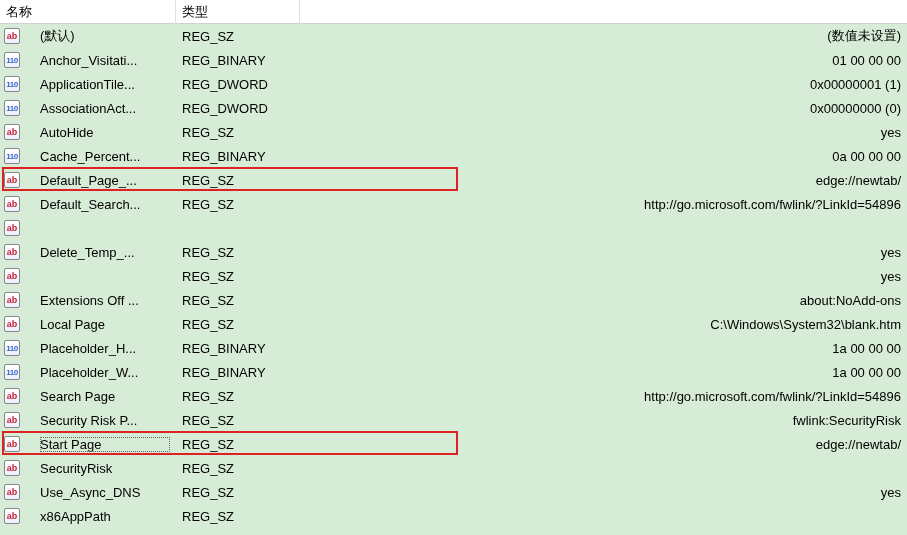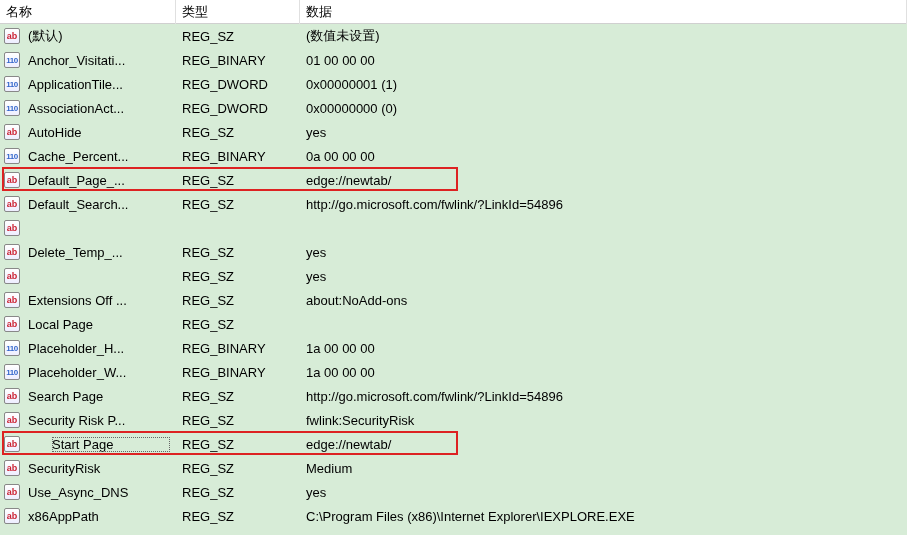--- a/index.html
+++ b/index.html
@@ -42,25 +42,25 @@
     padding: 2px 6px 2px 6px;
     overflow: hidden;
     white-space: nowrap;
     text-overflow: ellipsis;
     font-size: 13px;
   }
   .name-cell {
     width: 176px;
     display: flex;
     align-items: center;
-    gap: 8px;
+    gap: 20px;
     padding-left:4px;
   }
   .type-cell { width: 124px; }
-  .data-cell { flex: 1; }
+  .data-cell { flex: 1; text-align: right; }
   .icon {
     width: 16px;
     height: 16px;
     flex-shrink: 0;
     border: 1px solid #888;
     border-radius: 2px;
     display:flex;
     align-items:center;
     justify-content:center;
     font-size:9px;
@@ -85,30 +85,28 @@
   }
   .highlight-box {
     position: absolute;
     border: 2px solid #d22;
     pointer-events: none;
     z-index: 5;
   }
   .selected-dotted {
     outline: 1px dotted #666;
     outline-offset: -1px;
-    margin-left: 24px;
   }
 </style>
 </head>
 <body>
 
 <div class="header-row">
   <div class="header-cell col-name">名称</div>
   <div class="header-cell col-type">类型</div>
-  <div class="header-cell col-data">数据</div>
 </div>
 
 <div class="rows" id="rows">
     <div class="row">
       <div class="cell name-cell">
         <span class="icon icon-sz"></span>
         <span class="name-text">(默认)</span>
       </div>
       <div class="cell type-cell">REG_SZ</div>
       <div class="cell data-cell">(数值未设置)</div>
@@ -198,20 +196,21 @@
       </div>
       <div class="cell type-cell">REG_SZ</div>
       <div class="cell data-cell">about:NoAdd-ons</div>
     </div>
     <div class="row">
       <div class="cell name-cell">
         <span class="icon icon-sz"></span>
         <span class="name-text">Local Page</span>
       </div>
       <div class="cell type-cell">REG_SZ</div>
+      <div class="cell data-cell">C:\Windows\System32\blank.htm</div>
     </div>
     <div class="row">
       <div class="cell name-cell">
         <span class="icon icon-bin"></span>
         <span class="name-text">Placeholder_H...</span>
       </div>
       <div class="cell type-cell">REG_BINARY</div>
       <div class="cell data-cell">1a 00 00 00</div>
     </div>
     <div class="row">
@@ -246,31 +245,29 @@
       <div class="cell type-cell">REG_SZ</div>
       <div class="cell data-cell">edge://newtab/</div>
       <div class="highlight-box" style="top: -1px; left: 2px; width: 456px; height: 24px;"></div>
     </div>
     <div class="row">
       <div class="cell name-cell">
         <span class="icon icon-sz"></span>
         <span class="name-text">SecurityRisk</span>
       </div>
       <div class="cell type-cell">REG_SZ</div>
-      <div class="cell data-cell">Medium</div>
     </div>
     <div class="row">
       <div class="cell name-cell">
         <span class="icon icon-sz"></span>
         <span class="name-text">Use_Async_DNS</span>
       </div>
       <div class="cell type-cell">REG_SZ</div>
       <div class="cell data-cell">yes</div>
     </div>
     <div class="row">
       <div class="cell name-cell">
         <span class="icon icon-sz"></span>
         <span class="name-text">x86AppPath</span>
       </div>
       <div class="cell type-cell">REG_SZ</div>
-      <div class="cell data-cell">C:\Program Files (x86)\Internet Explorer\IEXPLORE.EXE</div>
     </div>
   </div>
 
 </body></html>

